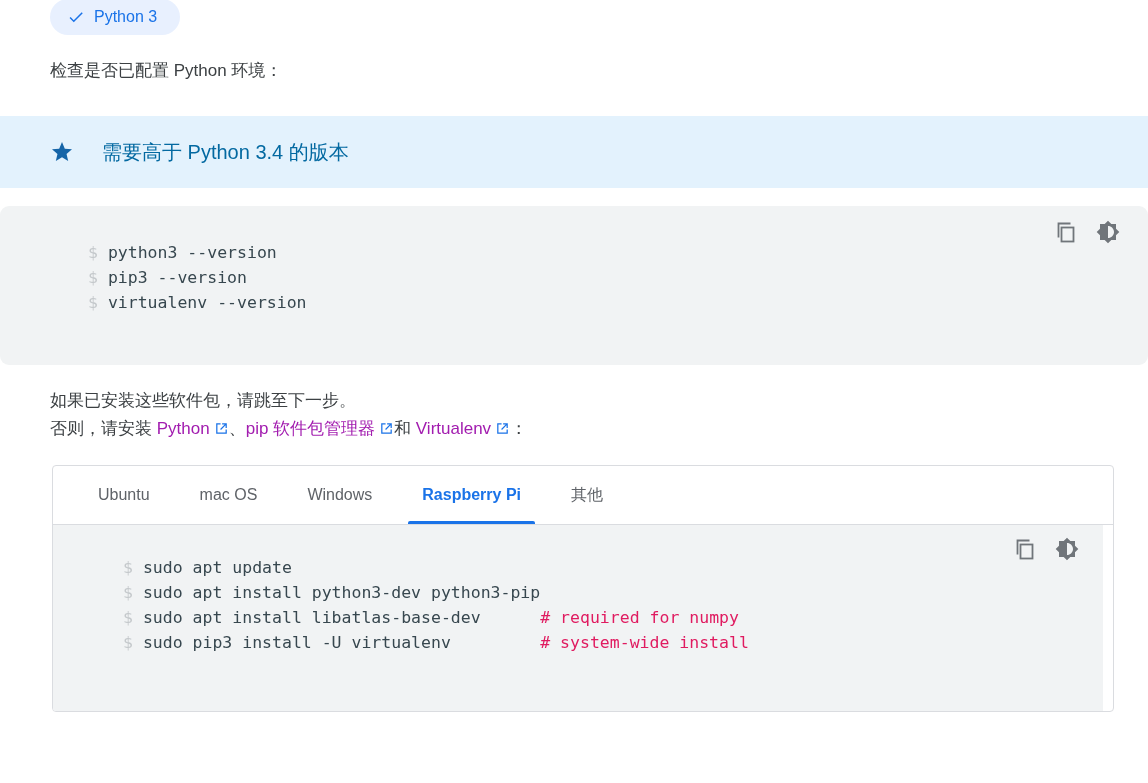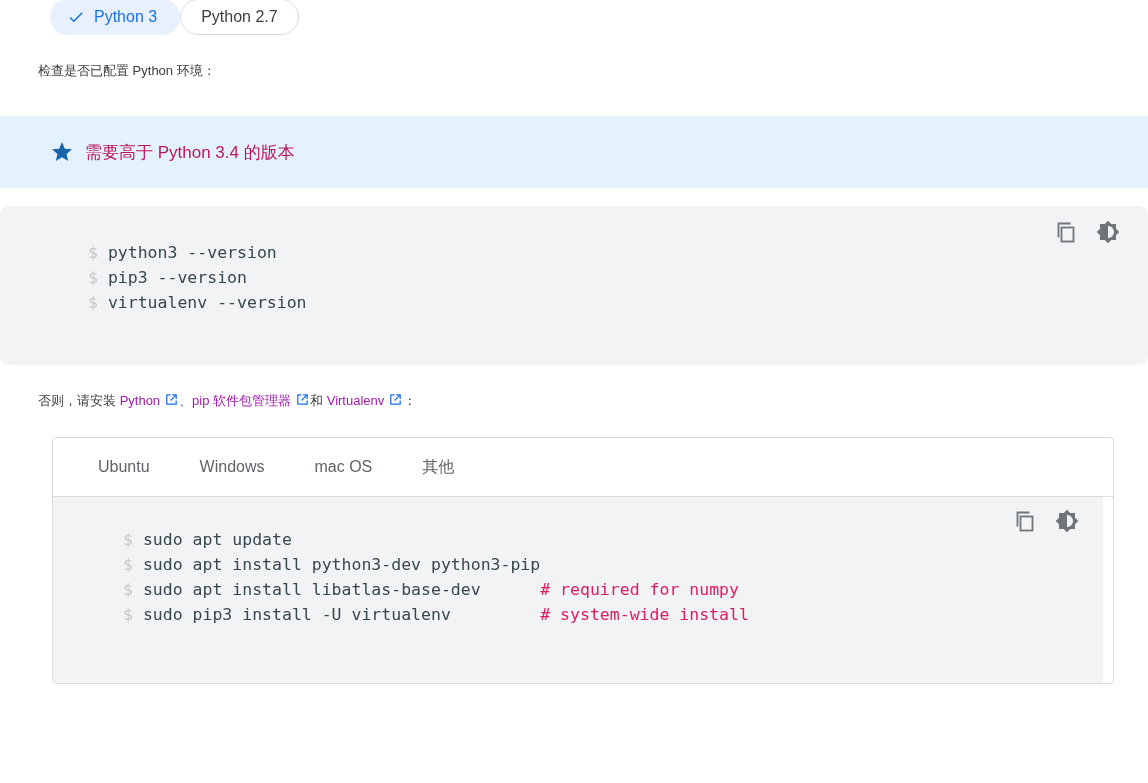--- a/index.html
+++ b/index.html
@@ -12,20 +12,21 @@
     height: 783px;
     font-family: "Liberation Sans", sans-serif;
     color: #3c4043;
     overflow: hidden;
     position: relative;
   }
 
   
   .chip-row {
     display: flex;
+    gap: 14px;
     padding: 0 16px 0 50px;
     height: 51px;
     align-items: flex-start;
     box-sizing: border-box;
   }
   .chip {
     display: inline-flex;
     align-items: center;
     gap: 9px;
     height: 36px;
@@ -52,22 +53,22 @@
   }
   .chip .check {
     display: inline-block;
     width: 18px;
     height: 18px;
     flex: 0 0 18px;
   }
 
   
   .para {
-    padding: 0 38px;
-    font-size: 13px;
+    padding: 0 50px;
+    font-size: 17px;
     line-height: 28px;
     color: #3c4043;
   }
   .para-intro { padding-top: 6px; }
 
   
   .callout {
     margin-top: 31px;
     background: #e3f2fd;
     height: 72px;
@@ -76,23 +77,23 @@
     padding-left: 50px;
     box-sizing: border-box;
   }
   .callout .star {
     width: 24px;
     height: 24px;
     flex: 0 0 24px;
     display: block;
   }
   .callout .callout-text {
-    margin-left: 11px;
-    font-size: 17px;
-    color: #be185d;
+    margin-left: 28px;
+    font-size: 20px;
+    color: #0369a1;
     line-height: 1;
   }
 
   
   .codeblock {
     background: #f1f3f4;
     position: relative;
     box-sizing: border-box;
   }
   .codeblock.full {
@@ -199,23 +200,20 @@
 <body>
 
 <div class="chip-row">
   <div class="chip active">
     <span class="check">
       <svg viewBox="0 0 24 24" width="18" height="18" aria-hidden="true">
         <path d="M9 16.2 4.8 12l-1.4 1.4L9 19 21 7l-1.4-1.4z" fill="#1a73e8"></path>
       </svg>
     </span>
     <span>Python 3</span>
-  </div>
-  <div class="chip inactive">
-    <span>Python 2.7</span>
   </div>
 </div>
 
 <div class="para para-intro">检查是否已配置 Python 环境：</div>
 
 <div class="callout">
   <span class="star">
     <svg viewBox="0 0 24 24" width="24" height="24" aria-hidden="true">
       <path d="M12 17.27 18.18 21l-1.64-7.03L22 9.24l-7.19-.61L12 2 9.19 8.63 2 9.24l5.46 4.73L5.82 21z" fill="#1565a8"></path>
     </svg>
@@ -236,43 +234,47 @@
         <path d="M20 15.31 23.31 12 20 8.69V4h-4.69L12 .69 8.69 4H4v4.69L.69 12 4 15.31V20h4.69L12 23.31 15.31 20H20v-4.69zM12 18V6c3.31 0 6 2.69 6 6s-2.69 6-6 6z" fill="#70757a"></path>
       </svg>
     </span>
   </div>
   <pre class="code"><span class="prompt">$</span> <span>python3 --version</span>
 <span class="prompt">$</span> <span>pip3 --version</span>
 <span class="prompt">$</span> <span>virtualenv --version</span></pre>
 </div>
 
 <div class="para" style="padding-top:22px;">
+  <div>如果已安装这些软件包，请跳至下一步。</div>
   <div><span>否则，请安装 </span><a class="link"><span>Python</span><span class="ext"><svg viewBox="0 0 24 24" width="15" height="15" aria-hidden="true">
             <path d="M3.5 3.5h7v2h-5v13h13v-5h2v7h-17z" fill="#1a73e8"></path>
             <path d="M13 3.5h7.5V11h-2V6.9l-7.3 7.3-1.4-1.4 7.3-7.3H13z" fill="#1a73e8"></path>
           </svg></span></a><span>、</span><a class="link"><span>pip 软件包管理器</span><span class="ext"><svg viewBox="0 0 24 24" width="15" height="15" aria-hidden="true">
             <path d="M3.5 3.5h7v2h-5v13h13v-5h2v7h-17z" fill="#1a73e8"></path>
             <path d="M13 3.5h7.5V11h-2V6.9l-7.3 7.3-1.4-1.4 7.3-7.3H13z" fill="#1a73e8"></path>
           </svg></span></a><span>和 </span><a class="link"><span>Virtualenv</span><span class="ext"><svg viewBox="0 0 24 24" width="15" height="15" aria-hidden="true">
             <path d="M3.5 3.5h7v2h-5v13h13v-5h2v7h-17z" fill="#1a73e8"></path>
             <path d="M13 3.5h7.5V11h-2V6.9l-7.3 7.3-1.4-1.4 7.3-7.3H13z" fill="#1a73e8"></path>
           </svg></span></a><span>：</span></div>
 </div>
 
 <div class="card">
 
   <div class="tabbar">
     <div class="tab">
         <span>Ubuntu</span>
       </div>
     <div class="tab">
+        <span>mac OS</span>
+      </div>
+    <div class="tab">
         <span>Windows</span>
       </div>
-    <div class="tab">
-        <span>mac OS</span>
+    <div class="tab active">
+        <span>Raspberry Pi</span>
       </div>
     <div class="tab">
         <span>其他</span>
       </div>
   </div>
 
   <div class="card-body">
 
     <div class="codeblock inner">
       <div class="code-actions">

